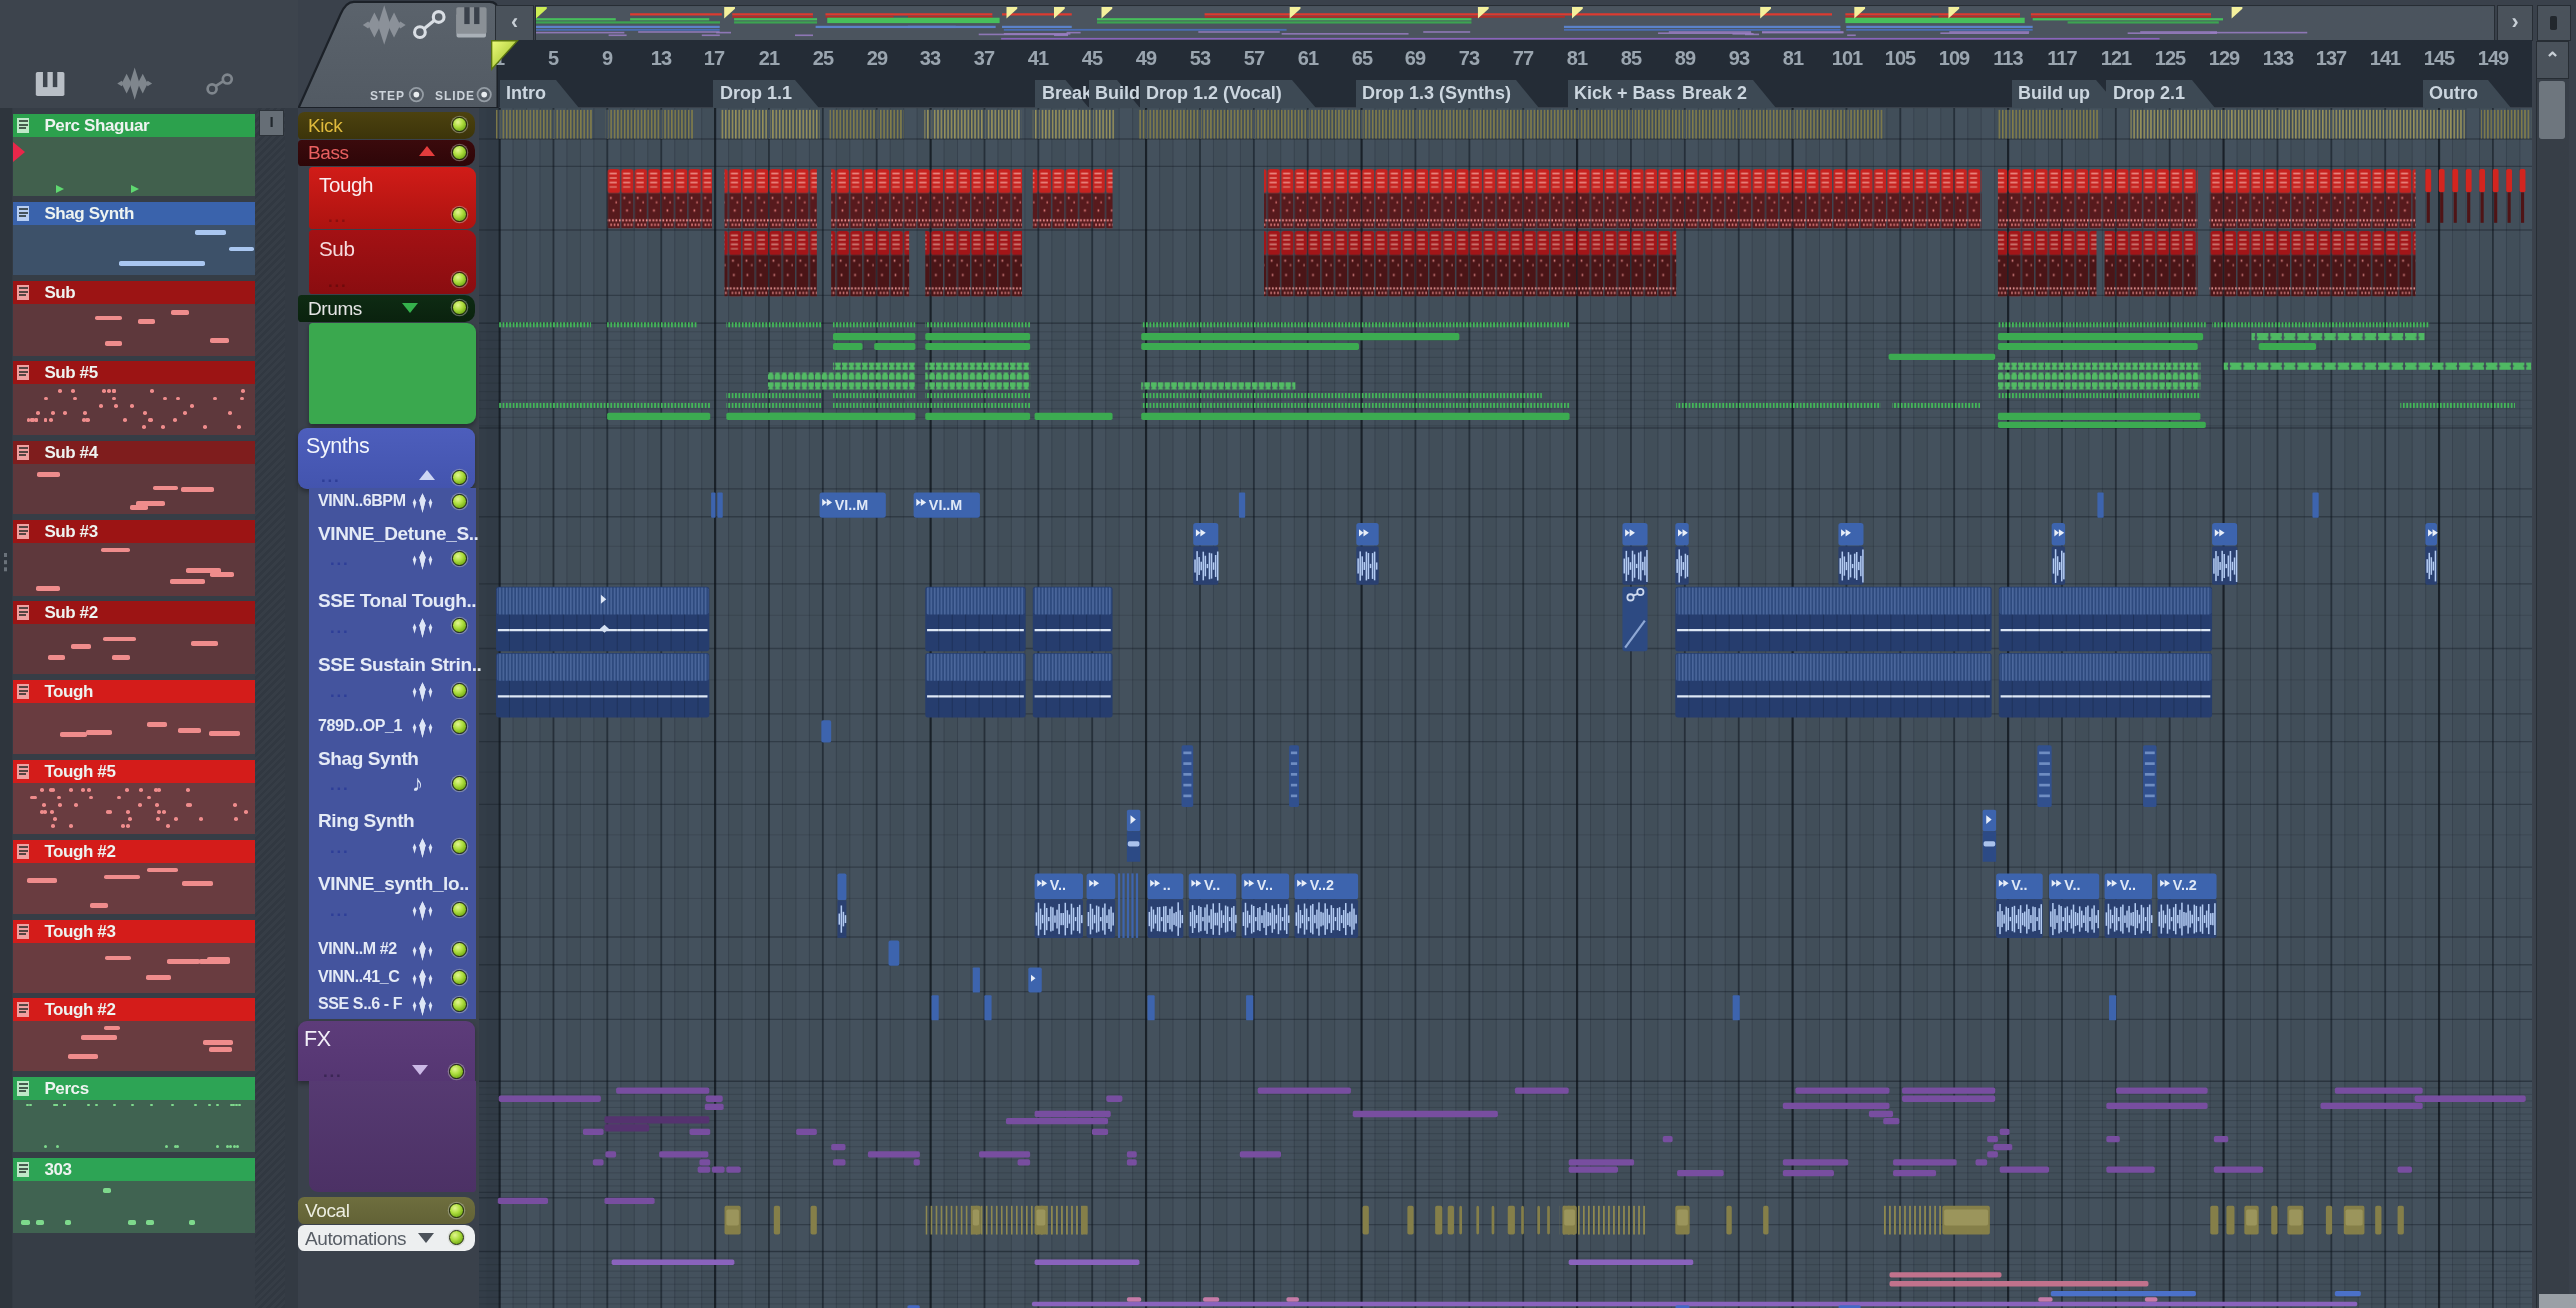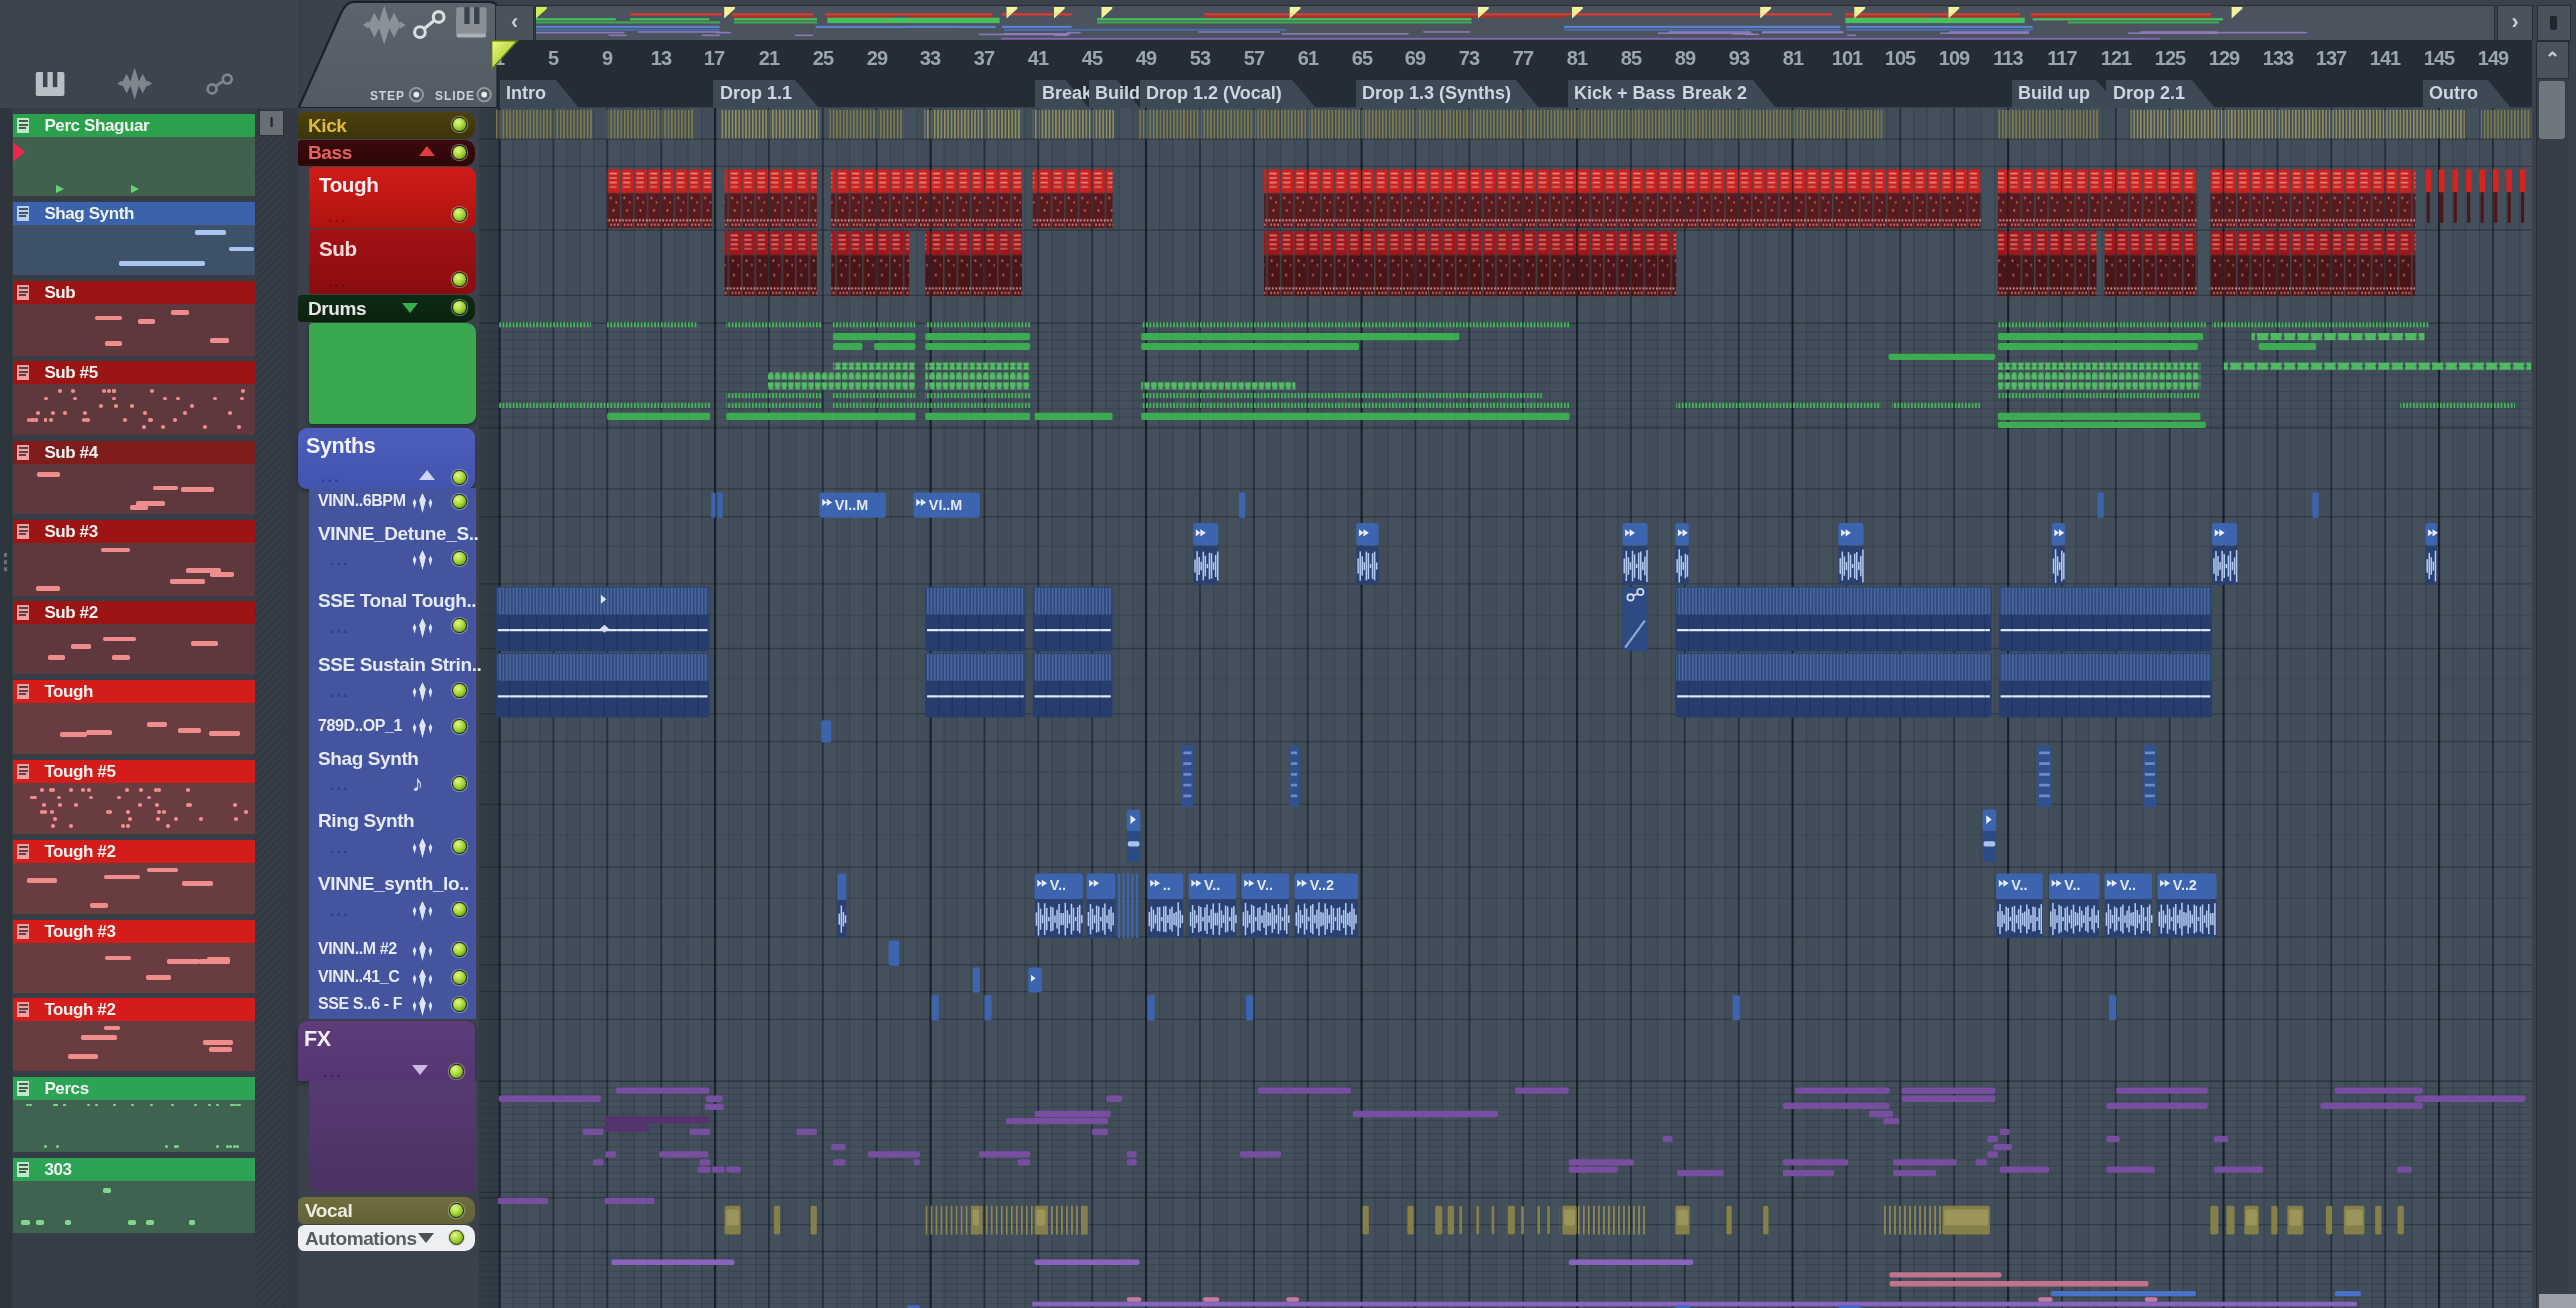--- a/index.html
+++ b/index.html
@@ -4,21 +4,21 @@
 *{margin:0;padding:0;box-sizing:border-box}
 body{width:2576px;height:1309px;background:#3a414b;font-family:"Liberation Sans",sans-serif;position:relative;overflow:hidden}
 .abs{position:absolute}
 .pat{position:absolute;left:13.4px;width:268px}
 .pathdr{position:absolute;left:0;top:0;width:242px;height:23px;line-height:23px;font-weight:bold;font-size:17px;color:#eef3f0;letter-spacing:-0.4px;white-space:nowrap;overflow:hidden}
 .pathdr span{position:absolute;left:31px;top:0}
 .picon{position:absolute;left:3.6px;top:3.6px;width:12.5px;height:15.2px}
 .pbody{position:absolute;left:0;width:242px}
 .note{position:absolute;height:4.5px;border-radius:1.8px}
 .thdr{position:absolute;font-weight:bold;white-space:nowrap;overflow:hidden}
-.tname{position:absolute;left:10px;font-size:19px;font-weight:bold;letter-spacing:-0.4px;color:#eef2f8}
+.tname{position:absolute;left:10px;font-size:19px;font-weight:normal;letter-spacing:-0.4px;color:#eef2f8}
 .tname2{position:absolute;left:10px;font-size:16px;font-weight:bold;letter-spacing:-0.4px;color:#e4eaf6}
 .dots{position:absolute;left:23px;font-size:17px;font-weight:bold;letter-spacing:1.8px}
 .led{position:absolute;width:15.2px;height:15.2px;border-radius:50%;background:radial-gradient(circle at 38% 32%,#e2f590,#aede3f 40%,#7db31d 72%,#558a0e);border:1.8px solid #20290e;box-shadow:0 0 0 1.3px rgba(190,195,180,0.45)}
 .tri-u{position:absolute;width:0;height:0;border-left:8px solid transparent;border-right:8px solid transparent}
 .tri-d{position:absolute;width:0;height:0;border-left:8px solid transparent;border-right:8px solid transparent}
 .mtab{position:absolute;top:80px;height:28px;background:#3d4954;color:#ccd6df;font-size:18px;font-weight:bold;line-height:27px;padding-left:6.3px;white-space:nowrap}
 .rnum{position:absolute;top:47px;width:54px;text-align:center;font-size:20px;font-weight:bold;color:#9aa5af;letter-spacing:-0.9px}
 
 </style></head><body>
 <div class="abs" style="left:0;top:0;width:298px;height:1309px;background:#333a43"></div>

